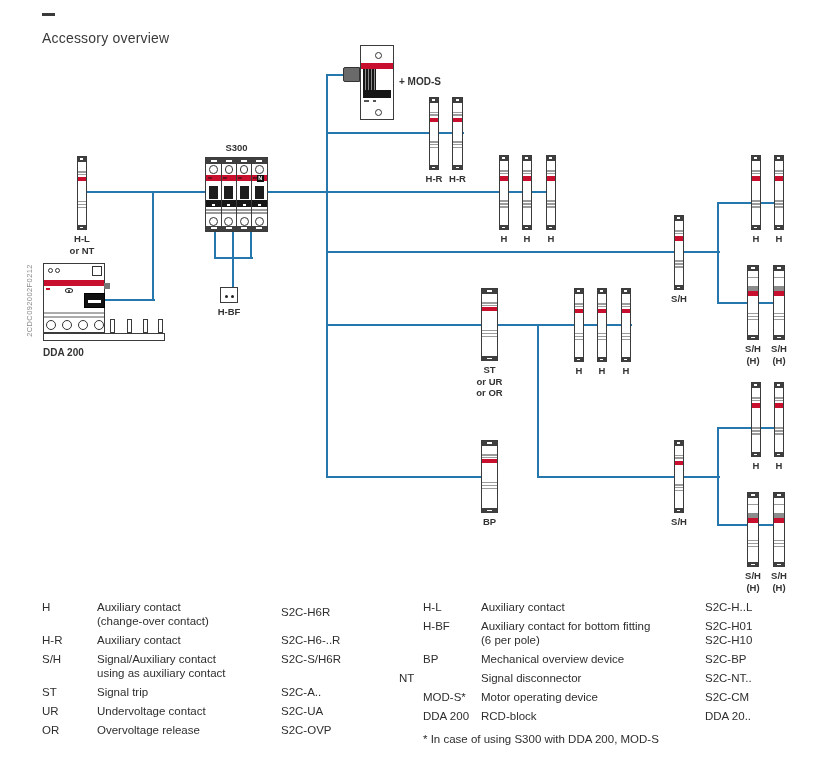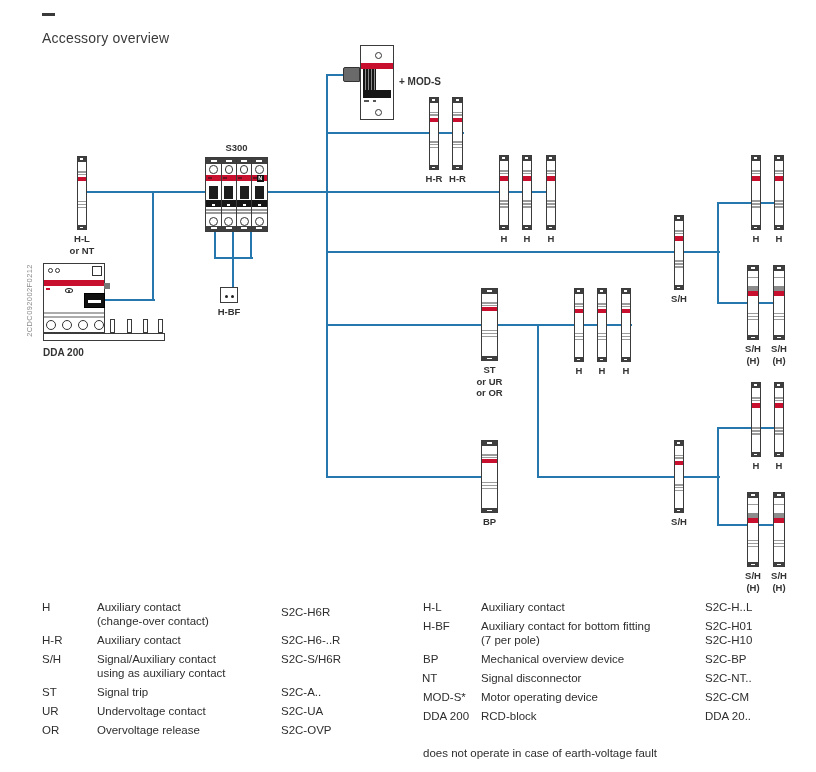--- a/index.html
+++ b/index.html
@@ -444,30 +444,30 @@
       <div class="legend-cell" style="left: 97px; top: 704px;">Undervoltage contact</div>
       <div class="legend-cell" style="left: 281px; top: 704px;">S2C-UA</div>
       <div class="legend-cell" style="left: 42px; top: 723px;">OR</div>
       <div class="legend-cell" style="left: 97px; top: 723px;">Overvoltage release</div>
       <div class="legend-cell" style="left: 281px; top: 723px;">S2C-OVP</div>
       <div class="legend-cell" style="left: 423px; top: 600px;">H-L</div>
       <div class="legend-cell" style="left: 481px; top: 600px;">Auxiliary contact</div>
       <div class="legend-cell" style="left: 705px; top: 600px;">S2C-H..L</div>
       <div class="legend-cell" style="left: 423px; top: 619px;">H-BF</div>
       <div class="legend-cell" style="left: 481px; top: 619px;">Auxiliary contact for bottom fitting</div>
-      <div class="legend-cell" style="left: 481px; top: 633px;">(7 per pole)</div>
+      <div class="legend-cell" style="left: 481px; top: 633px;">(6 per pole)</div>
       <div class="legend-cell" style="left: 705px; top: 619px;">S2C-H01</div>
       <div class="legend-cell" style="left: 705px; top: 633px;">S2C-H10</div>
       <div class="legend-cell" style="left: 423px; top: 652px;">BP</div>
       <div class="legend-cell" style="left: 481px; top: 652px;">Mechanical overview device</div>
       <div class="legend-cell" style="left: 705px; top: 652px;">S2C-BP</div>
-      <div class="legend-cell" style="left: 422px; top: 671px; text-align: center;">NT</div>
+      <div class="legend-cell" style="left: 399px; top: 671px; text-align: center;">NT</div>
       <div class="legend-cell" style="left: 481px; top: 671px;">Signal disconnector</div>
       <div class="legend-cell" style="left: 705px; top: 671px;">S2C-NT..</div>
       <div class="legend-cell" style="left: 423px; top: 690px;">MOD-S*</div>
       <div class="legend-cell" style="left: 481px; top: 690px;">Motor operating device</div>
       <div class="legend-cell" style="left: 705px; top: 690px;">S2C-CM</div>
       <div class="legend-cell" style="left: 423px; top: 709px;">DDA 200</div>
       <div class="legend-cell" style="left: 481px; top: 709px;">RCD-block</div>
       <div class="legend-cell" style="left: 705px; top: 709px;">DDA 20..</div>
-      <div class="legend-cell" style="left: 423px; top: 746px;">does not operate in case of earth-voltage fault</div>
+      <div class="legend-cell" style="left: 423px; top: 732px;">* In case of using S300 with DDA 200, MOD-S</div>
     </div>
 </div>
 
 </body></html>

